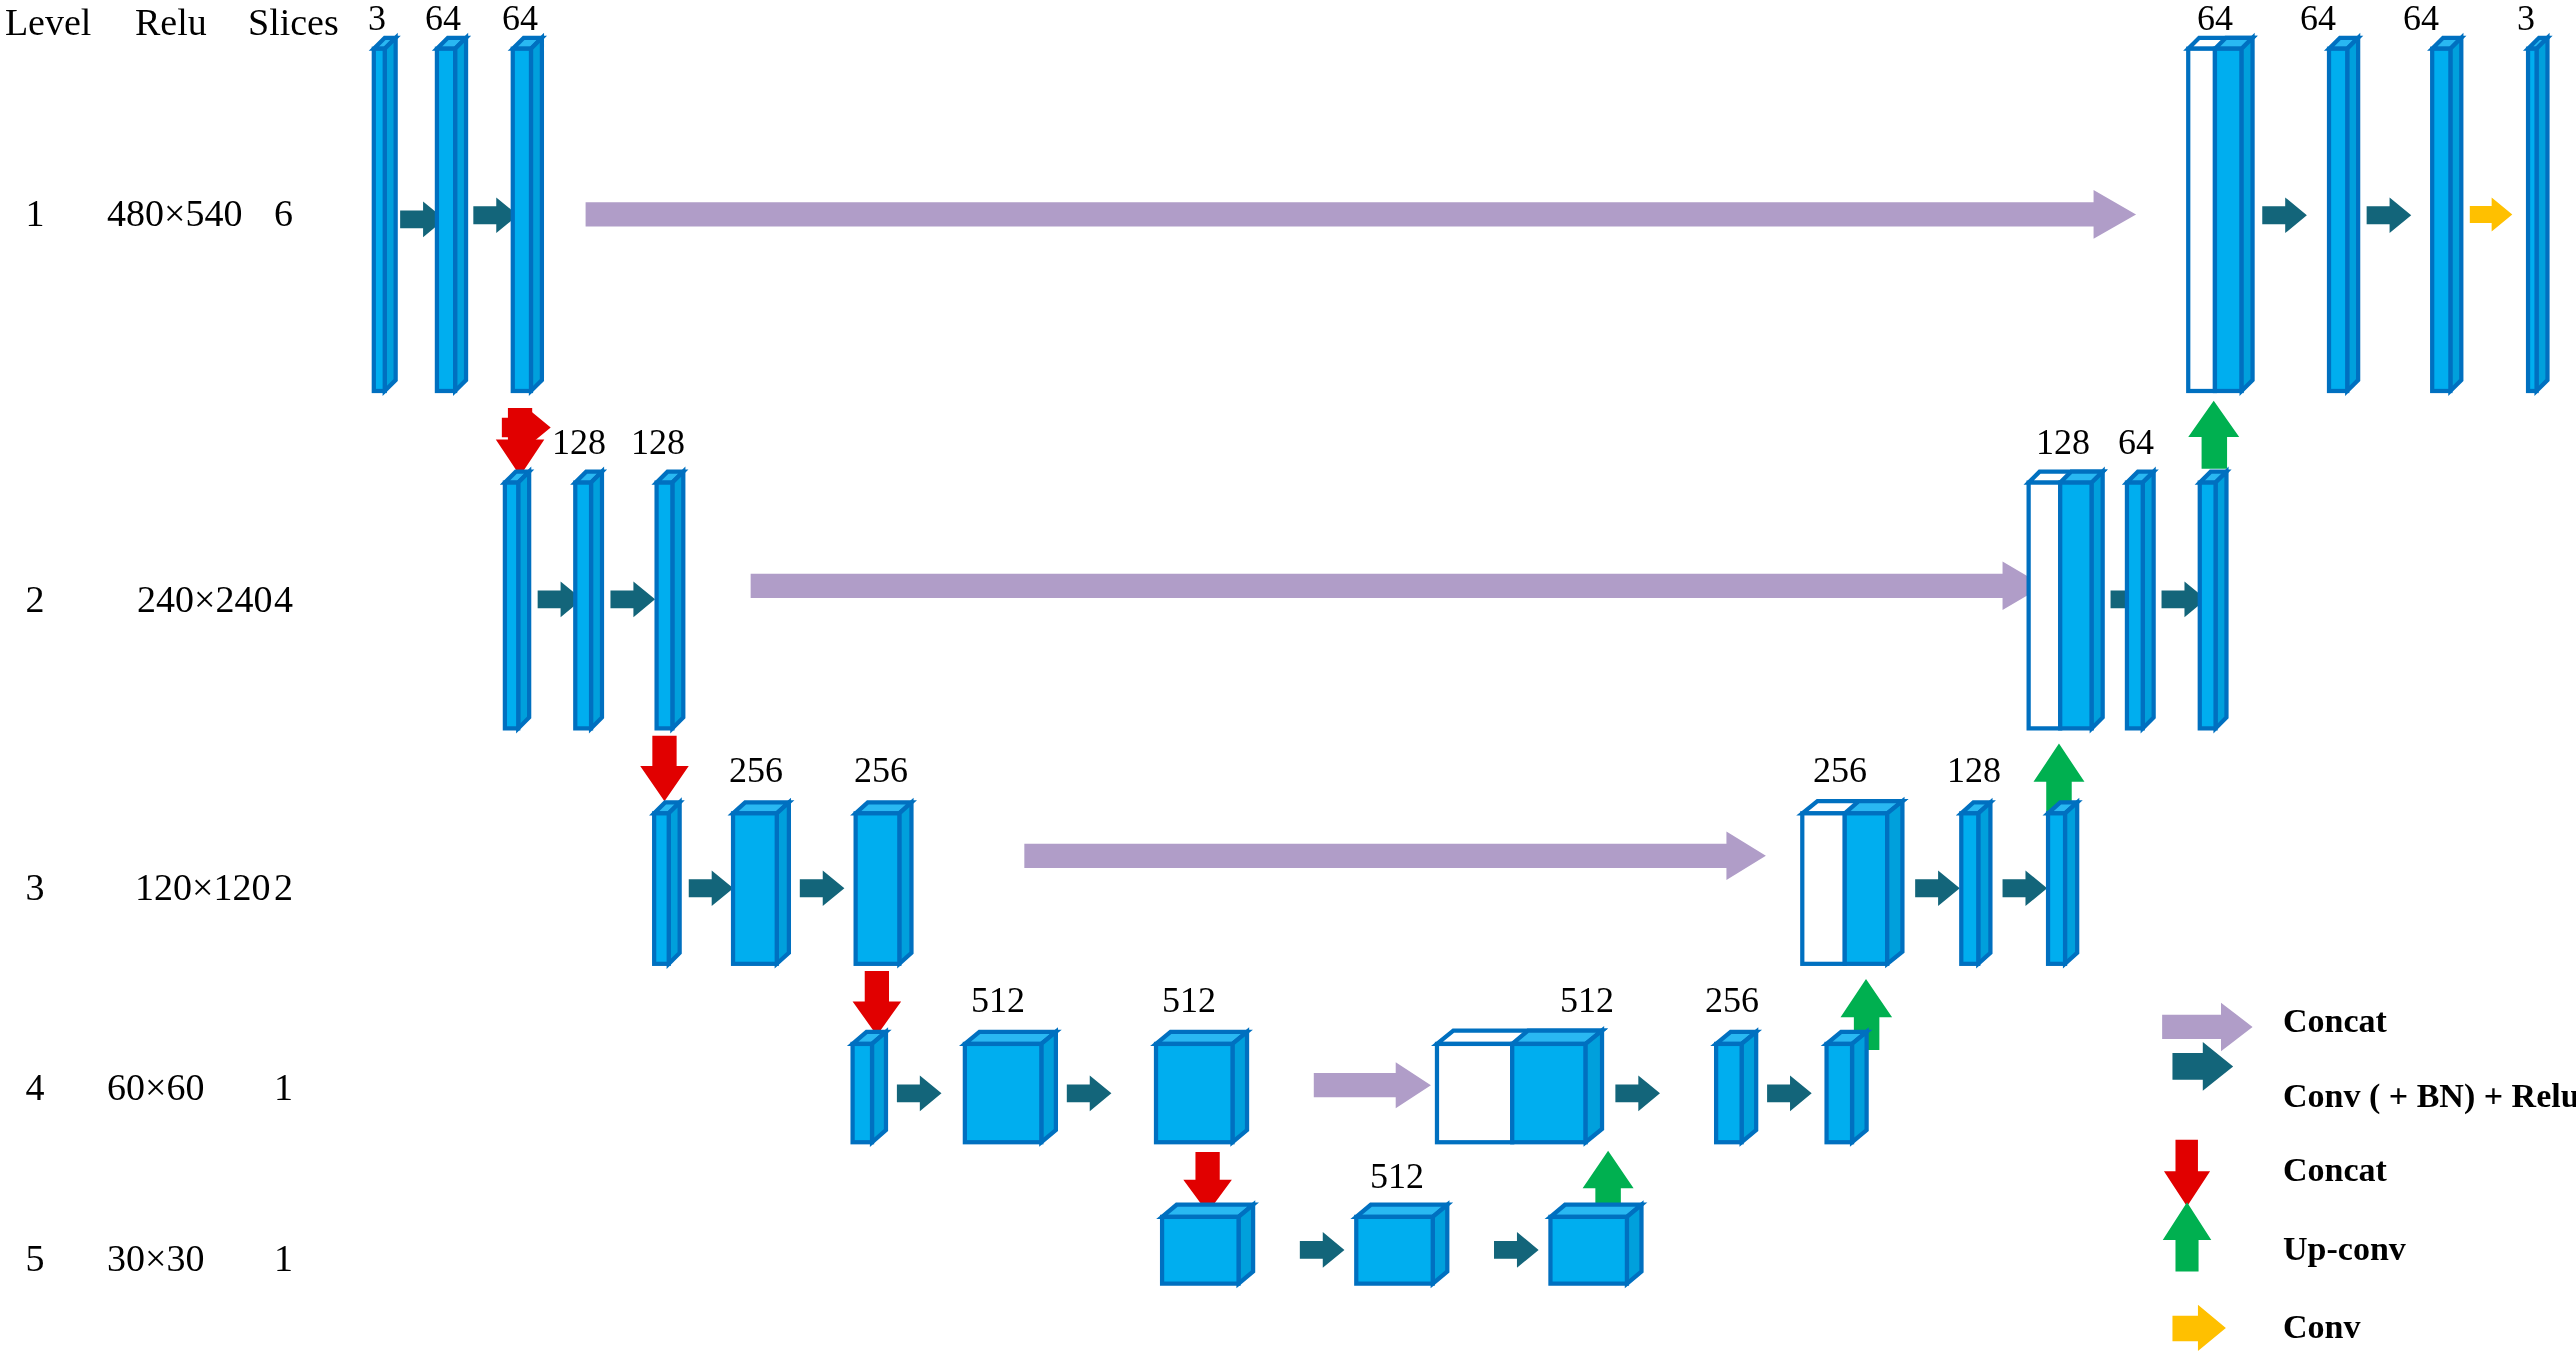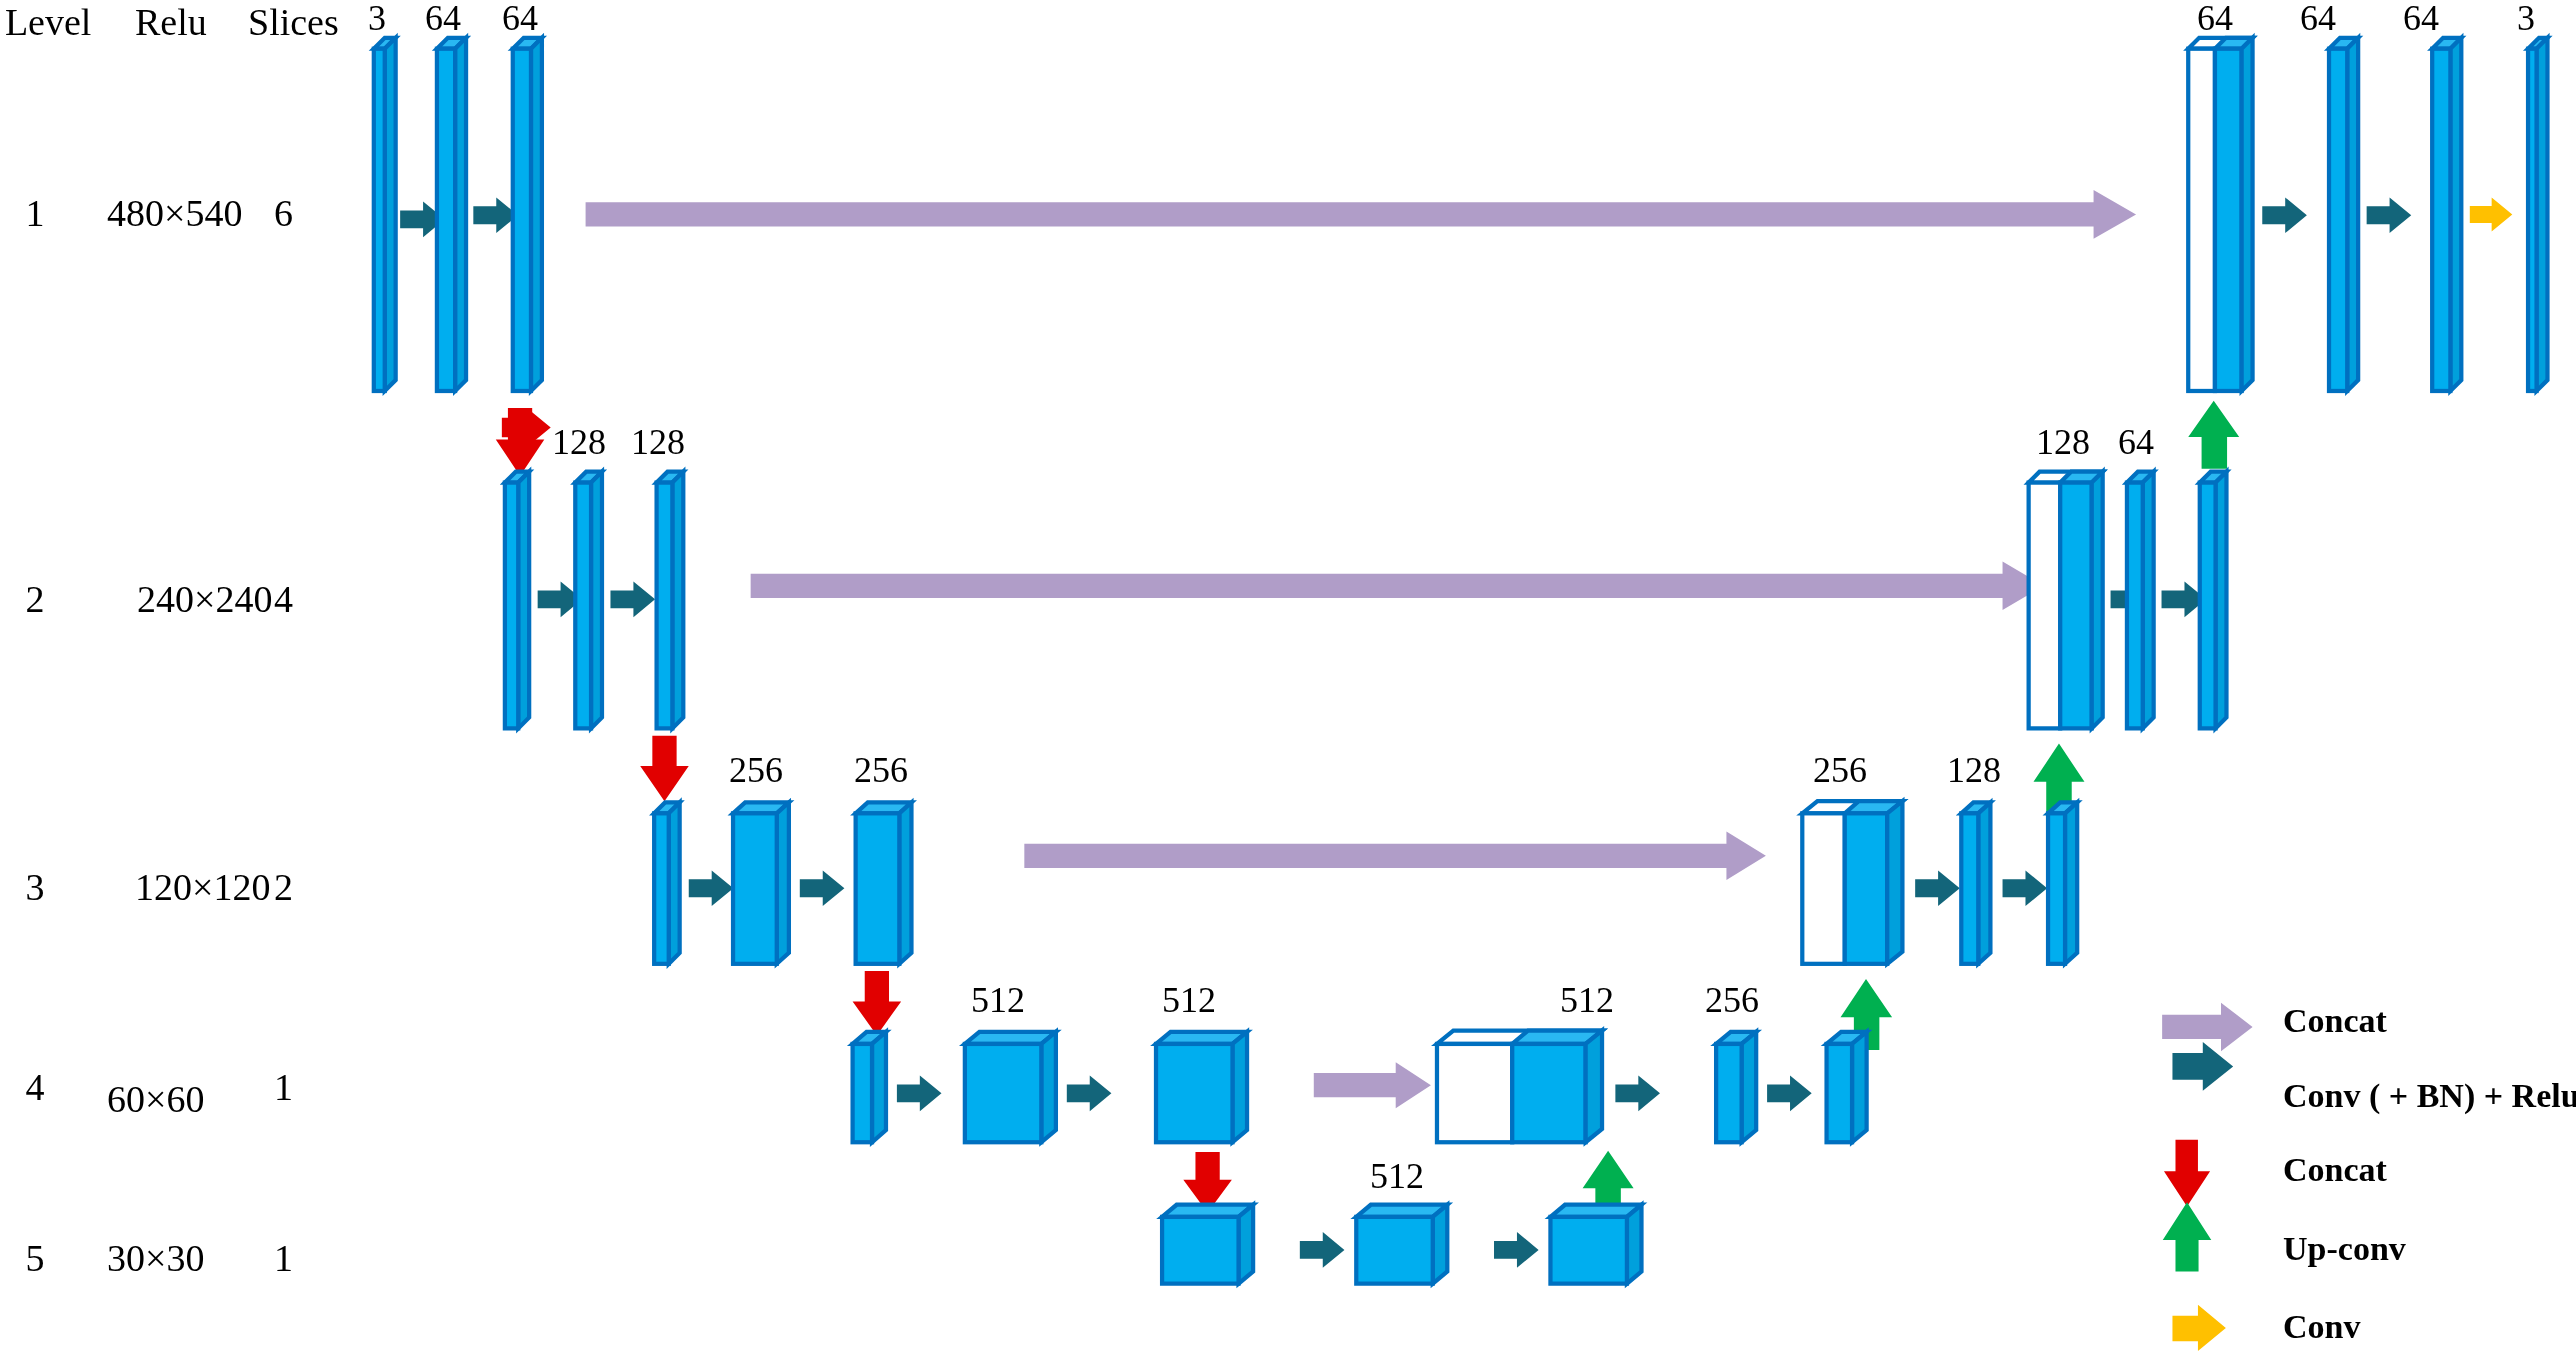--- a/index.html
+++ b/index.html
@@ -321,21 +321,21 @@
 
   <div class="txt rowlbl" style="left:25.5px;top:580px;">2</div>
   <div class="txt rowlbl" style="left:107px;top:580px;margin-left:30px;">240×240</div>
   <div class="txt rowlbl" style="left:274px;top:580px;">4</div>
 
   <div class="txt rowlbl" style="left:25.5px;top:868px;">3</div>
   <div class="txt rowlbl" style="left:107px;top:868px;margin-left:28px;">120×120</div>
   <div class="txt rowlbl" style="left:274px;top:868px;">2</div>
 
   <div class="txt rowlbl" style="left:25.5px;top:1068px;">4</div>
-  <div class="txt rowlbl" style="left:107px;top:1068px;margin-top:12px;">60×60</div>
+  <div class="txt rowlbl" style="left:107px;top:1068px;">60×60</div>
   <div class="txt rowlbl" style="left:274px;top:1068px;">1</div>
 
   <div class="txt rowlbl" style="left:25.5px;top:1239px;">5</div>
   <div class="txt rowlbl" style="left:107px;top:1239px;">30×30</div>
   <div class="txt rowlbl" style="left:274px;top:1239px;">1</div>
 
   <div class="txt chan" style="left:368px;top:0px;">3</div>
   <div class="txt chan" style="left:425px;top:0px;">64</div>
   <div class="txt chan" style="left:502px;top:0px;">64</div>
   <div class="txt chan" style="left:2197px;top:0px;">64</div>

